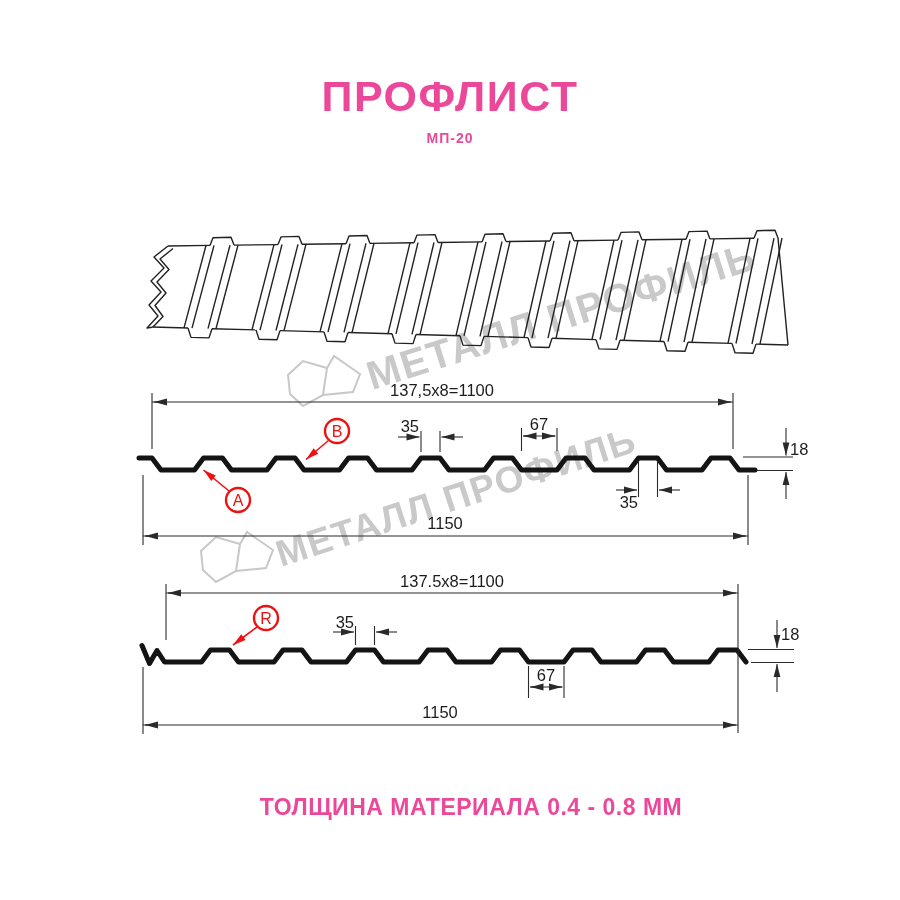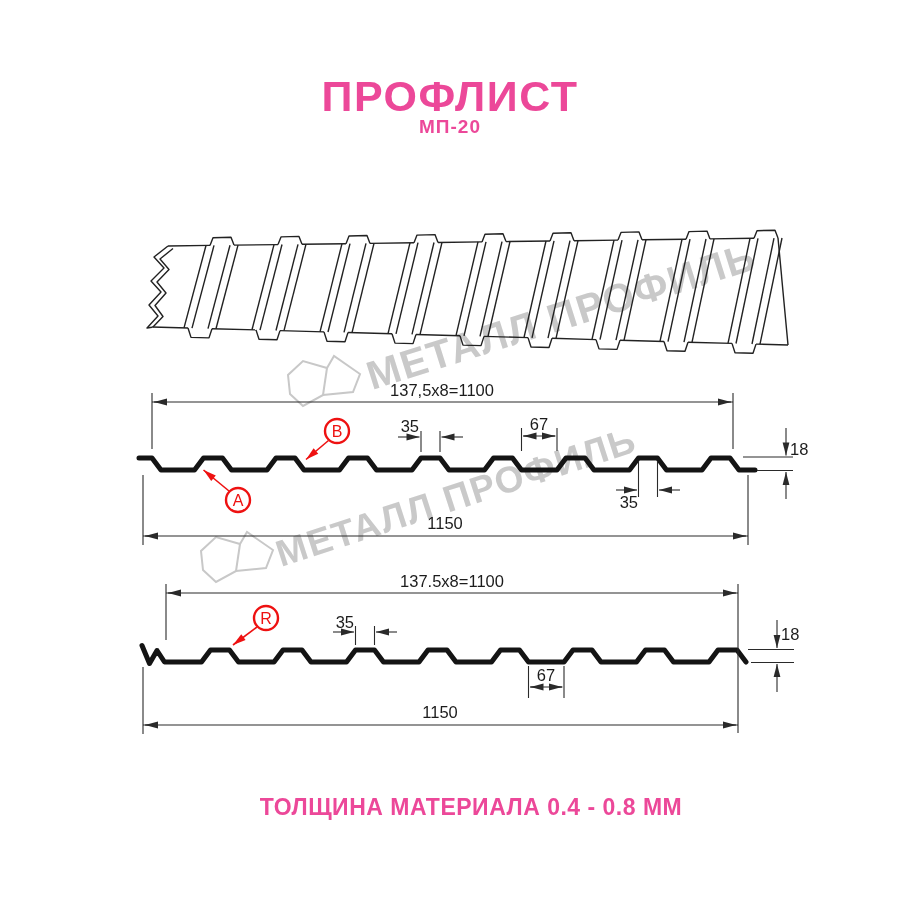--- a/index.html
+++ b/index.html
@@ -2,21 +2,21 @@
 <html><head>
 <meta charset="utf-8">
 <style>
   html,body{margin:0;padding:0;}
   body{
     width:900px;height:900px;position:relative;background:#ffffff;overflow:hidden;
     font-family:"Liberation Sans","DejaVu Sans",sans-serif;
   }
   .txtband{position:absolute;left:0;width:100%;text-align:center;color:#ec4899;}
   .title{top:72px;font-size:43px;font-weight:700;letter-spacing:1.5px;}
-  .subtitle{top:116px;font-size:19px;font-weight:600;letter-spacing:1px;}
+  .subtitle{top:130px;font-size:14px;font-weight:600;letter-spacing:1px;}
   .footer{top:794px;font-size:23px;font-weight:600;letter-spacing:.5px;padding-left:21px;}
   svg{position:absolute;left:0;top:0;}
   .dim line{stroke:#2a2a2a;stroke-width:1.1;}
   .dim text{font-size:16.5px;fill:#1c1c1c;}
   .prof{fill:none;stroke:#141414;stroke-width:5;stroke-linejoin:round;stroke-linecap:round;}
   .red line{stroke:#ee1111;stroke-width:1.6;}
   .red circle{fill:none;stroke:#ee1111;stroke-width:2.4;}
   .red text{fill:#ee1111;font-size:16px;font-weight:400;text-anchor:middle;}
   .wm{stroke:#c8c8c8;fill:none;stroke-width:2;}
   .wmtxt{fill:#c9c9c9;font-weight:700;letter-spacing:1.5px;}

